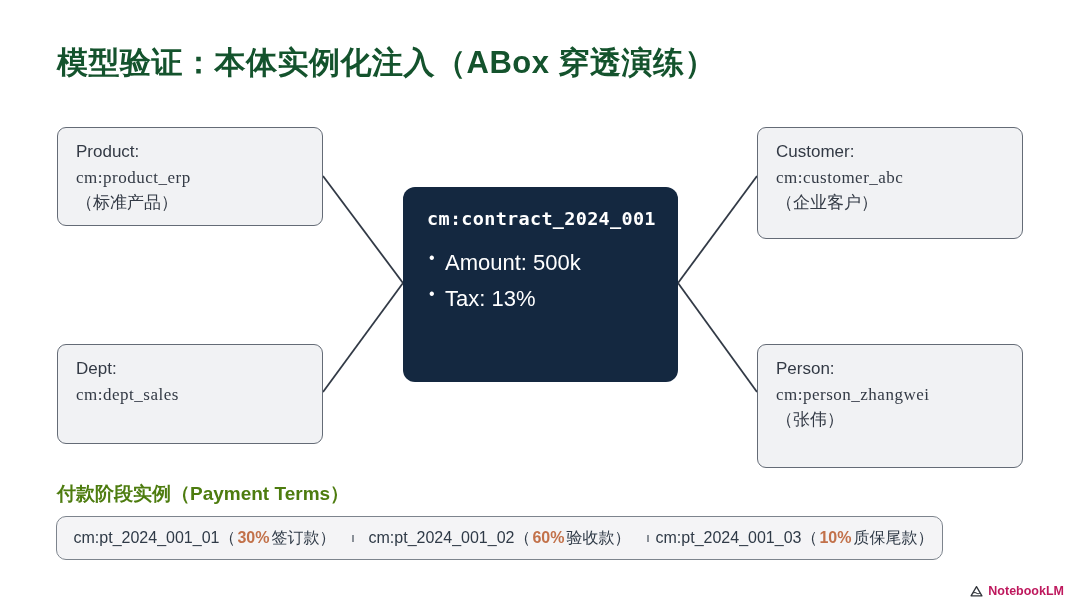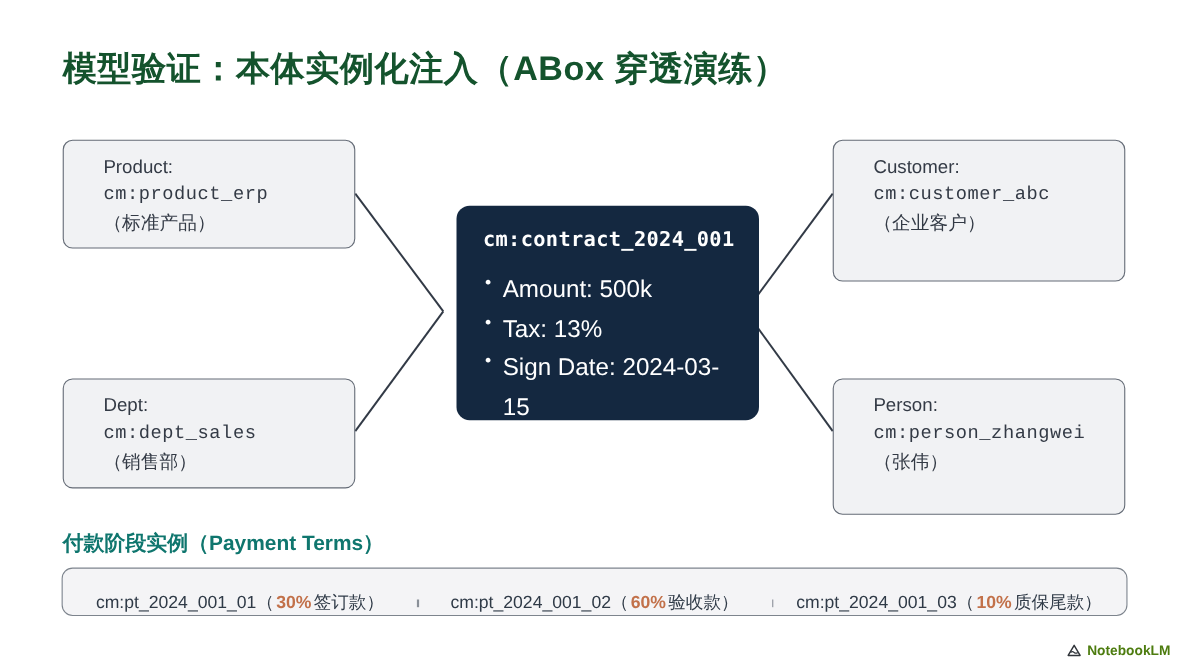--- a/index.html
+++ b/index.html
@@ -19,43 +19,42 @@
     color: #14532d;
     letter-spacing: 0.5px;
   }
   
   .node {
     position: absolute;
     width: 266px;
     background: #f1f2f4;
     border: 1.6px solid #646b76;
     border-radius: 9px;
-    padding: 11px 36px;
+    padding: 11px 18px;
     font-size: 17px;
     line-height: 1.5;
     color: #333a45;
   }
   .node .node-id {
-    font-family: Liberation Mono, monospace;
+    font-family: Liberation Serif, serif;
     letter-spacing: 0.5px;
   }
   .node-product  { left: 57px;  top: 127px; height: 99px; }
-  .node-customer { left: 757px; top: 127px; height: 129px; }
+  .node-customer { left: 757px; top: 127px; height: 112px; }
   .node-dept     { left: 57px;  top: 344px; height: 100px; }
   .node-person   { left: 757px; top: 344px; height: 124px; }
   
   .contract {
     position: absolute;
     left: 403px; top: 187px;
     width: 275px; height: 195px;
     background: #142840;
     border-radius: 12px;
     color: #ffffff;
     padding: 21px 24px 16px 24px;
-    margin-left: 12px;
   }
   .contract-id {
     font-family: "DejaVu Sans Mono", "Liberation Mono", monospace;
     font-size: 18.5px;
     font-weight: bold;
     letter-spacing: 0.3px;
   }
   .contract-name {
     font-size: 20px;
     font-weight: bold;
@@ -83,31 +82,31 @@
     left: 0; top: 0;
     width: 1080px; height: 607px;
     pointer-events: none;
   }
   
   .payment-heading {
     position: absolute;
     left: 57px; top: 481px;
     font-size: 19px;
     font-weight: bold;
-    color: #0f766e;
+    color: #4d7c0f;
   }
   .payment-bar {
     position: absolute;
     left: 56px; top: 516px;
-    width: 969px; height: 44px;
+    width: 887px; height: 44px;
     background: #f4f4f6;
     border: 1.6px solid #7d848d;
     border-radius: 10px;
     display: flex;
-    align-items: flex-end;
+    align-items: center;
   }
   .payment-term {
     flex: 1 1 0;
     display: flex;
     align-items: center;
     justify-content: center;
     font-size: 16px;
     color: #2f3a47;
     position: relative;
     white-space: nowrap;
@@ -126,21 +125,21 @@
   }
   
   .watermark {
     position: absolute;
     right: 16px; bottom: 9px;
     display: flex;
     align-items: center;
     gap: 5px;
     font-size: 12.5px;
     font-weight: bold;
-    color: #4d7c0f;
+    color: #be185d;
   }
   .watermark svg { display: block; }
 </style>
 </head>
 <body>
 
 <h1 class="slide-title">模型验证：本体实例化注入（ABox 穿透演练）</h1>
 
 <svg class="edges" viewBox="0 0 1080 607" xmlns="http://www.w3.org/2000/svg">
   <line x1="323" y1="176" x2="403" y2="283" stroke="#323a46" stroke-width="1.8"></line>
@@ -157,35 +156,33 @@
 
 <div class="node node-customer">
   <div>Customer:</div>
   <div class="node-id">cm:customer_abc</div>
   <div>（企业客户）</div>
 </div>
 
 <div class="node node-dept">
   <div>Dept:</div>
   <div class="node-id">cm:dept_sales</div>
-  <div>（销售部）</div>
 </div>
 
 <div class="node node-person">
   <div>Person:</div>
   <div class="node-id">cm:person_zhangwei</div>
   <div>（张伟）</div>
 </div>
 
 <div class="contract">
   <div class="contract-id">cm:contract_2024_001</div>
   <ul class="contract-attrs">
     <li>Amount: 500k</li>
     <li>Tax: 13%</li>
-    <li>Sign Date: 2024-03-15</li>
   </ul>
 </div>
 
 <div class="payment-heading">付款阶段实例（Payment Terms）</div>
 
 <div class="payment-bar">
   <div class="payment-term">
       <span>cm:pt_2024_001_01（</span>
       <span class="pct">30%</span>
       <span> 签订款）</span>

